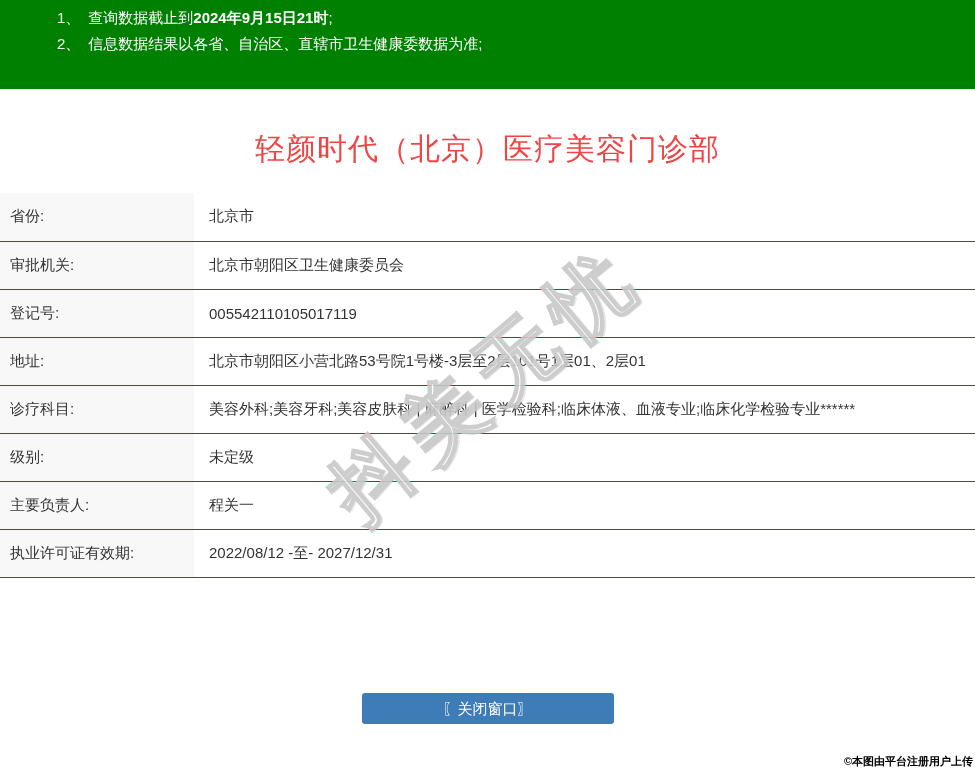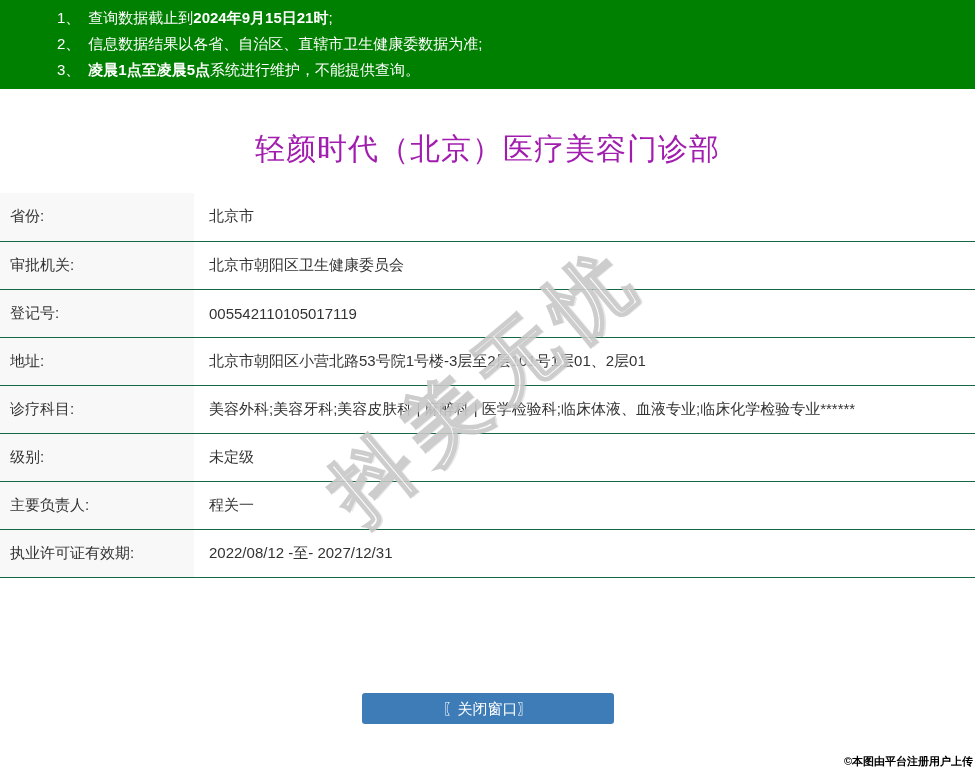--- a/index.html
+++ b/index.html
@@ -25,21 +25,21 @@
   }
   .notice-line .num { margin-right: 8px; }
   .notice-line b { font-weight: 700; }
 
   
   .page-title {
     margin-top: 40px;
     text-align: center;
     font-size: 30px;
     font-weight: 400;
-    color: #a21caf;
+    color: #ef4444;
     letter-spacing: 1px;
   }
 
   
   table.info-table {
     margin-top: 23px;
     width: 975px;
     border-collapse: collapse;
     font-size: 15px;
     color: #333333;
@@ -108,23 +108,20 @@
 </head>
 <body>
 
 <div class="notice-bar">
   <div class="notice-line">
     <span class="num">1、</span><span>查询数据截止到</span><b>2024年9月15日21时</b><span>;</span>
   </div>
   <div class="notice-line">
     <span class="num">2、</span><span>信息数据结果以各省、自治区、直辖市卫生健康委数据为准;</span><b></b><span></span>
   </div>
-  <div class="notice-line">
-    <span class="num">3、</span><span></span><b>凌晨1点至凌晨5点</b><span>系统进行维护，不能提供查询。</span>
-  </div>
 </div>
 
 <h1 class="page-title">轻颜时代（北京）医疗美容门诊部</h1>
 
 <table class="info-table">
   <tbody>
       <tr>
     <td class="cell-label">省份:</td>
     <td class="cell-value">北京市</td>
   </tr>

